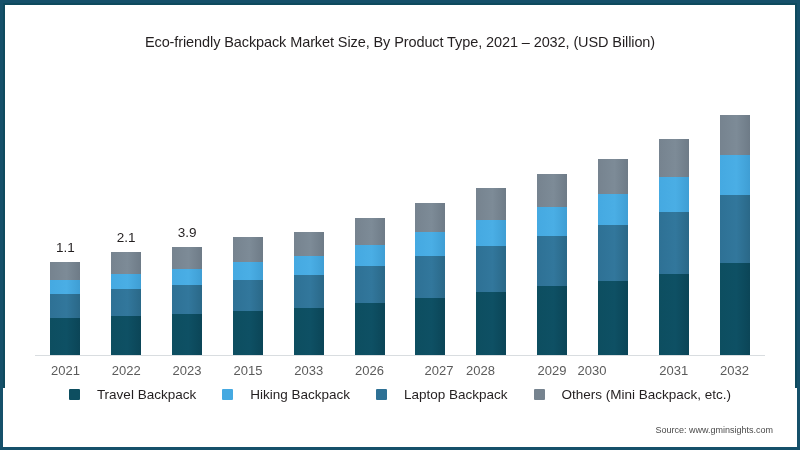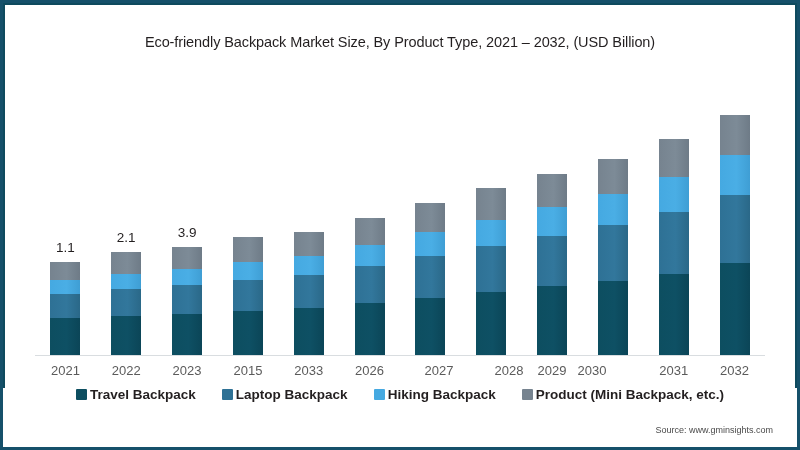--- a/index.html
+++ b/index.html
@@ -72,21 +72,21 @@
   }
   #legend{
     position:absolute;
     left:0;right:0;
     top:382px;
     display:flex;
     justify-content:center;
     align-items:center;
     gap:26px;
   }
-  .legend-item{display:flex;align-items:center;gap:3px;font-weight:bold;}
+  .legend-item{display:flex;align-items:center;gap:17px;}
   .legend-swatch{
     width:11px;height:11px;display:inline-block;border-radius:1px;
   }
   .legend-text{font-size:13.5px;color:#231f20;white-space:nowrap;}
   #source{
     position:absolute;
     right:22px;bottom:10px;
     font-size:9px;
     color:#4a4a4a;
   }
@@ -181,41 +181,41 @@
         <div class="bar-label" style="left: 152.083px; top: 220.115px;">3.9</div>
       </div>
     <div id="ticks-layer">
         <div class="x-tick" style="left: 30.4167px;">2021</div>
         <div class="x-tick" style="left: 91.25px;">2022</div>
         <div class="x-tick" style="left: 152.083px;">2023</div>
         <div class="x-tick" style="left: 212.917px;">2015</div>
         <div class="x-tick" style="left: 273.75px;">2033</div>
         <div class="x-tick" style="left: 334.583px;">2026</div>
         <div class="x-tick" style="left: 404px;">2027</div>
-        <div class="x-tick" style="left: 474px;">2028</div>
+        <div class="x-tick" style="left: 430px; text-align: right;">2028</div>
         <div class="x-tick" style="left: 517.083px;">2029</div>
         <div class="x-tick" style="left: 557px;">2030</div>
         <div class="x-tick" style="left: 638.75px;">2031</div>
         <div class="x-tick" style="left: 699.583px;">2032</div>
       </div>
 
     <div id="legend">
         <div class="legend-item">
           <span class="legend-swatch" style="background: rgb(13, 78, 96);"></span>
           <span class="legend-text">Travel Backpack</span>
         </div>
         <div class="legend-item">
+          <span class="legend-swatch" style="background: rgb(69, 169, 225);"></span>
+          <span class="legend-text">Hiking Backpack</span>
+        </div>
+        <div class="legend-item">
           <span class="legend-swatch" style="background: rgb(46, 113, 149);"></span>
           <span class="legend-text">Laptop Backpack</span>
         </div>
         <div class="legend-item">
-          <span class="legend-swatch" style="background: rgb(69, 169, 225);"></span>
-          <span class="legend-text">Hiking Backpack</span>
-        </div>
-        <div class="legend-item">
           <span class="legend-swatch" style="background: rgb(118, 131, 143);"></span>
-          <span class="legend-text">Product (Mini Backpack, etc.)</span>
+          <span class="legend-text">Others (Mini Backpack, etc.)</span>
         </div>
       </div>
 
     <div id="source">Source: www.gminsights.com</div>
   </div>
 </div>
 
 </body></html>

